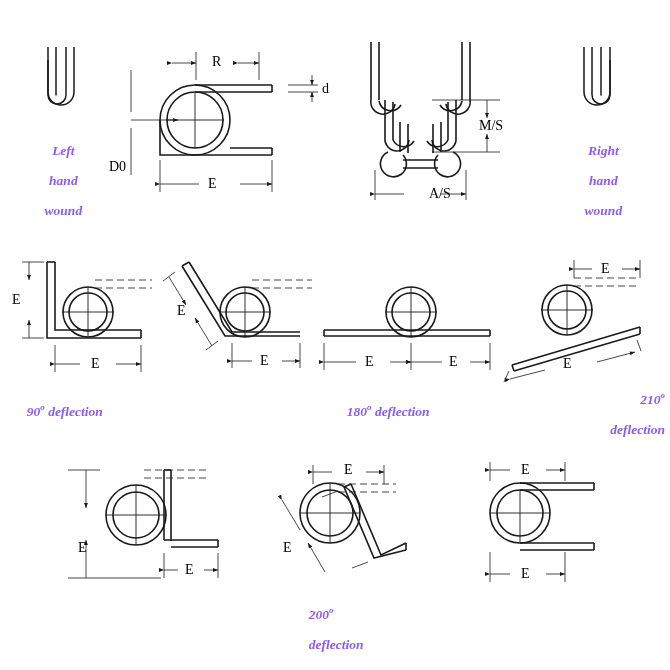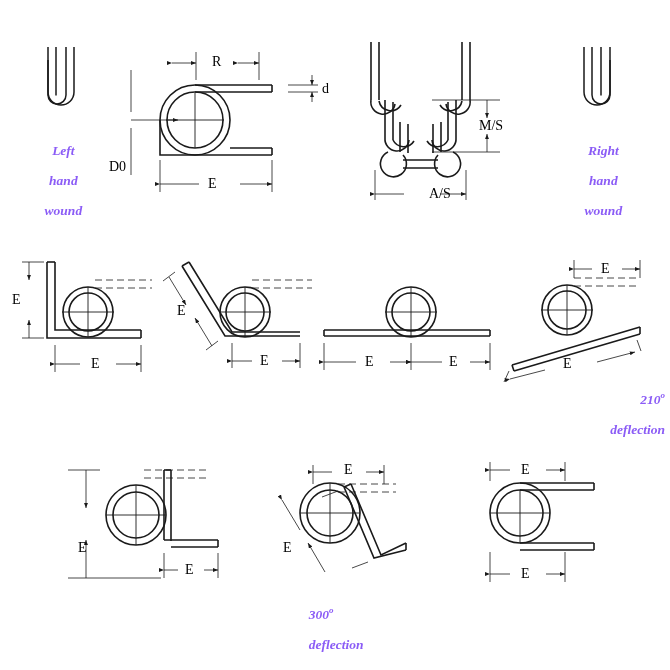--- a/index.html
+++ b/index.html
@@ -345,28 +345,34 @@
 <div class="dim" style="left:601px;top:261px;">E</div>
 <div class="dim" style="left:563px;top:356px;">E</div>
 
 <div class="dim" style="left:78px;top:540px;">E</div>
 <div class="dim" style="left:185px;top:562px;">E</div>
 <div class="dim" style="left:344px;top:462px;">E</div>
 <div class="dim" style="left:283px;top:540px;">E</div>
 <div class="dim" style="left:521px;top:462px;">E</div>
 <div class="dim" style="left:521px;top:566px;">E</div>
 
-
-
+<div class="lbl" style="left:20px;top:385px;width:150px;text-align:left;">
+  <span>90</span><span class="deg">o</span> <span>deflection</span>
+</div>
+
+
+<div class="lbl" style="left:340px;top:385px;width:160px;text-align:left;">
+  <span>180</span><span class="deg">o</span> <span>deflection</span>
+</div>
 
 <div class="lbl" style="left:565px;top:373px;width:100px;text-align:right;">
   <span>210</span><span class="deg">o</span><br>
   <span>deflection</span>
 </div>
 
 
 <div class="lbl" style="left:302px;top:588px;width:110px;text-align:left;">
-  <span>300</span><span class="deg">o</span><br>
+  <span>200</span><span class="deg">o</span><br>
   <span>deflection</span>
 </div>
 
 
 </div>
 
 </body></html>

